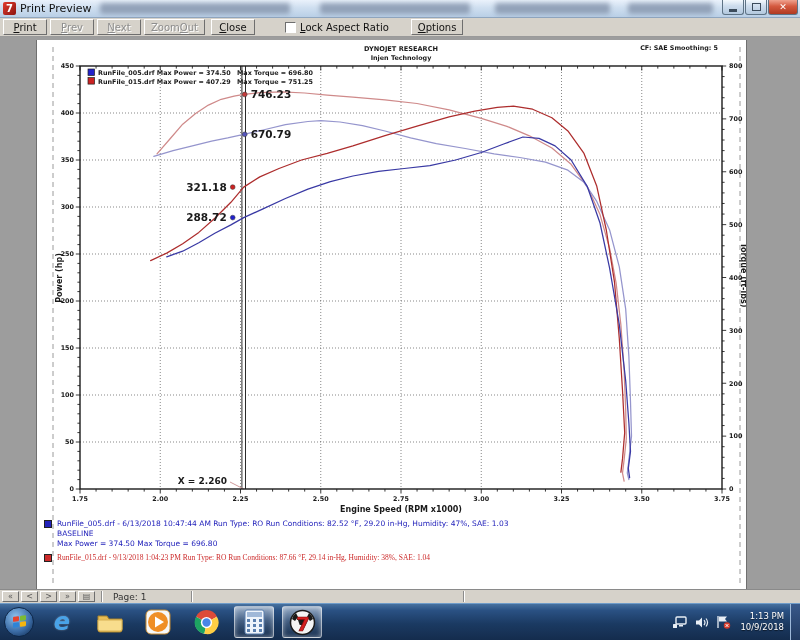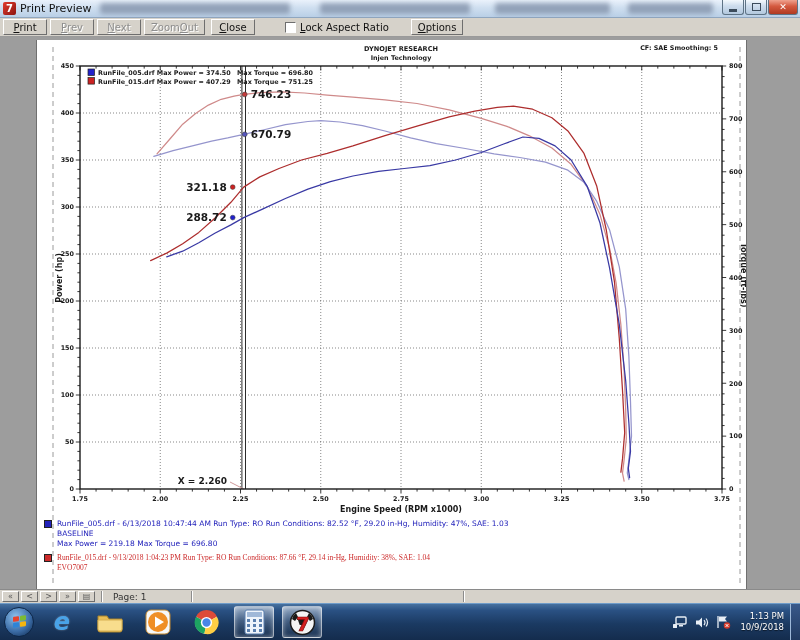--- a/index.html
+++ b/index.html
@@ -378,28 +378,27 @@
             <circle cx="232.70999999999992" cy="214.60319999999996" r="2.4" fill="#2222cc" stroke="#333" stroke-width="0.5"></circle>
             <text font-family="&quot;DejaVu Sans&quot;,&quot;Liberation Sans&quot;,sans-serif" font-weight="bold" fill="#1a1a1a" x="226.70999999999992" y="218.20319999999995" font-size="10.5" text-anchor="end">288.72</text>
           </g>
         </svg>
       <div id="runs">
         <div class="run">
           <div class="run-swatch" style="background: rgb(35, 35, 187);"></div>
           <div class="run-lines" style="color: rgb(35, 35, 187);">
             <div>RunFile_005.drf - 6/13/2018 10:47:44 AM  Run Type: RO  Run Conditions: 82.52 °F, 29.20 in-Hg,  Humidity:  47%, SAE: 1.03</div>
             <div>BASELINE</div>
-            <div>Max Power = 219.18  Max Torque = 696.80</div>
+            <div>Max Power = 374.50  Max Torque = 696.80</div>
           </div>
         </div>
         <div class="run">
           <div class="run-swatch" style="background: rgb(204, 42, 42);"></div>
           <div class="run-lines" style="color: rgb(204, 42, 42); font-family: Liberation Serif, serif;">
             <div>RunFile_015.drf - 9/13/2018 1:04:23 PM  Run Type: RO  Run Conditions: 87.66 °F, 29.14 in-Hg,  Humidity:  38%, SAE: 1.04</div>
-            <div>EVO7007</div>
           </div>
         </div>
       </div>
     </div>
   </div>
 
   <div id="statusbar">
     <div class="sbtn">«</div>
     <div class="sbtn">&lt;</div>
     <div class="sbtn">&gt;</div>

